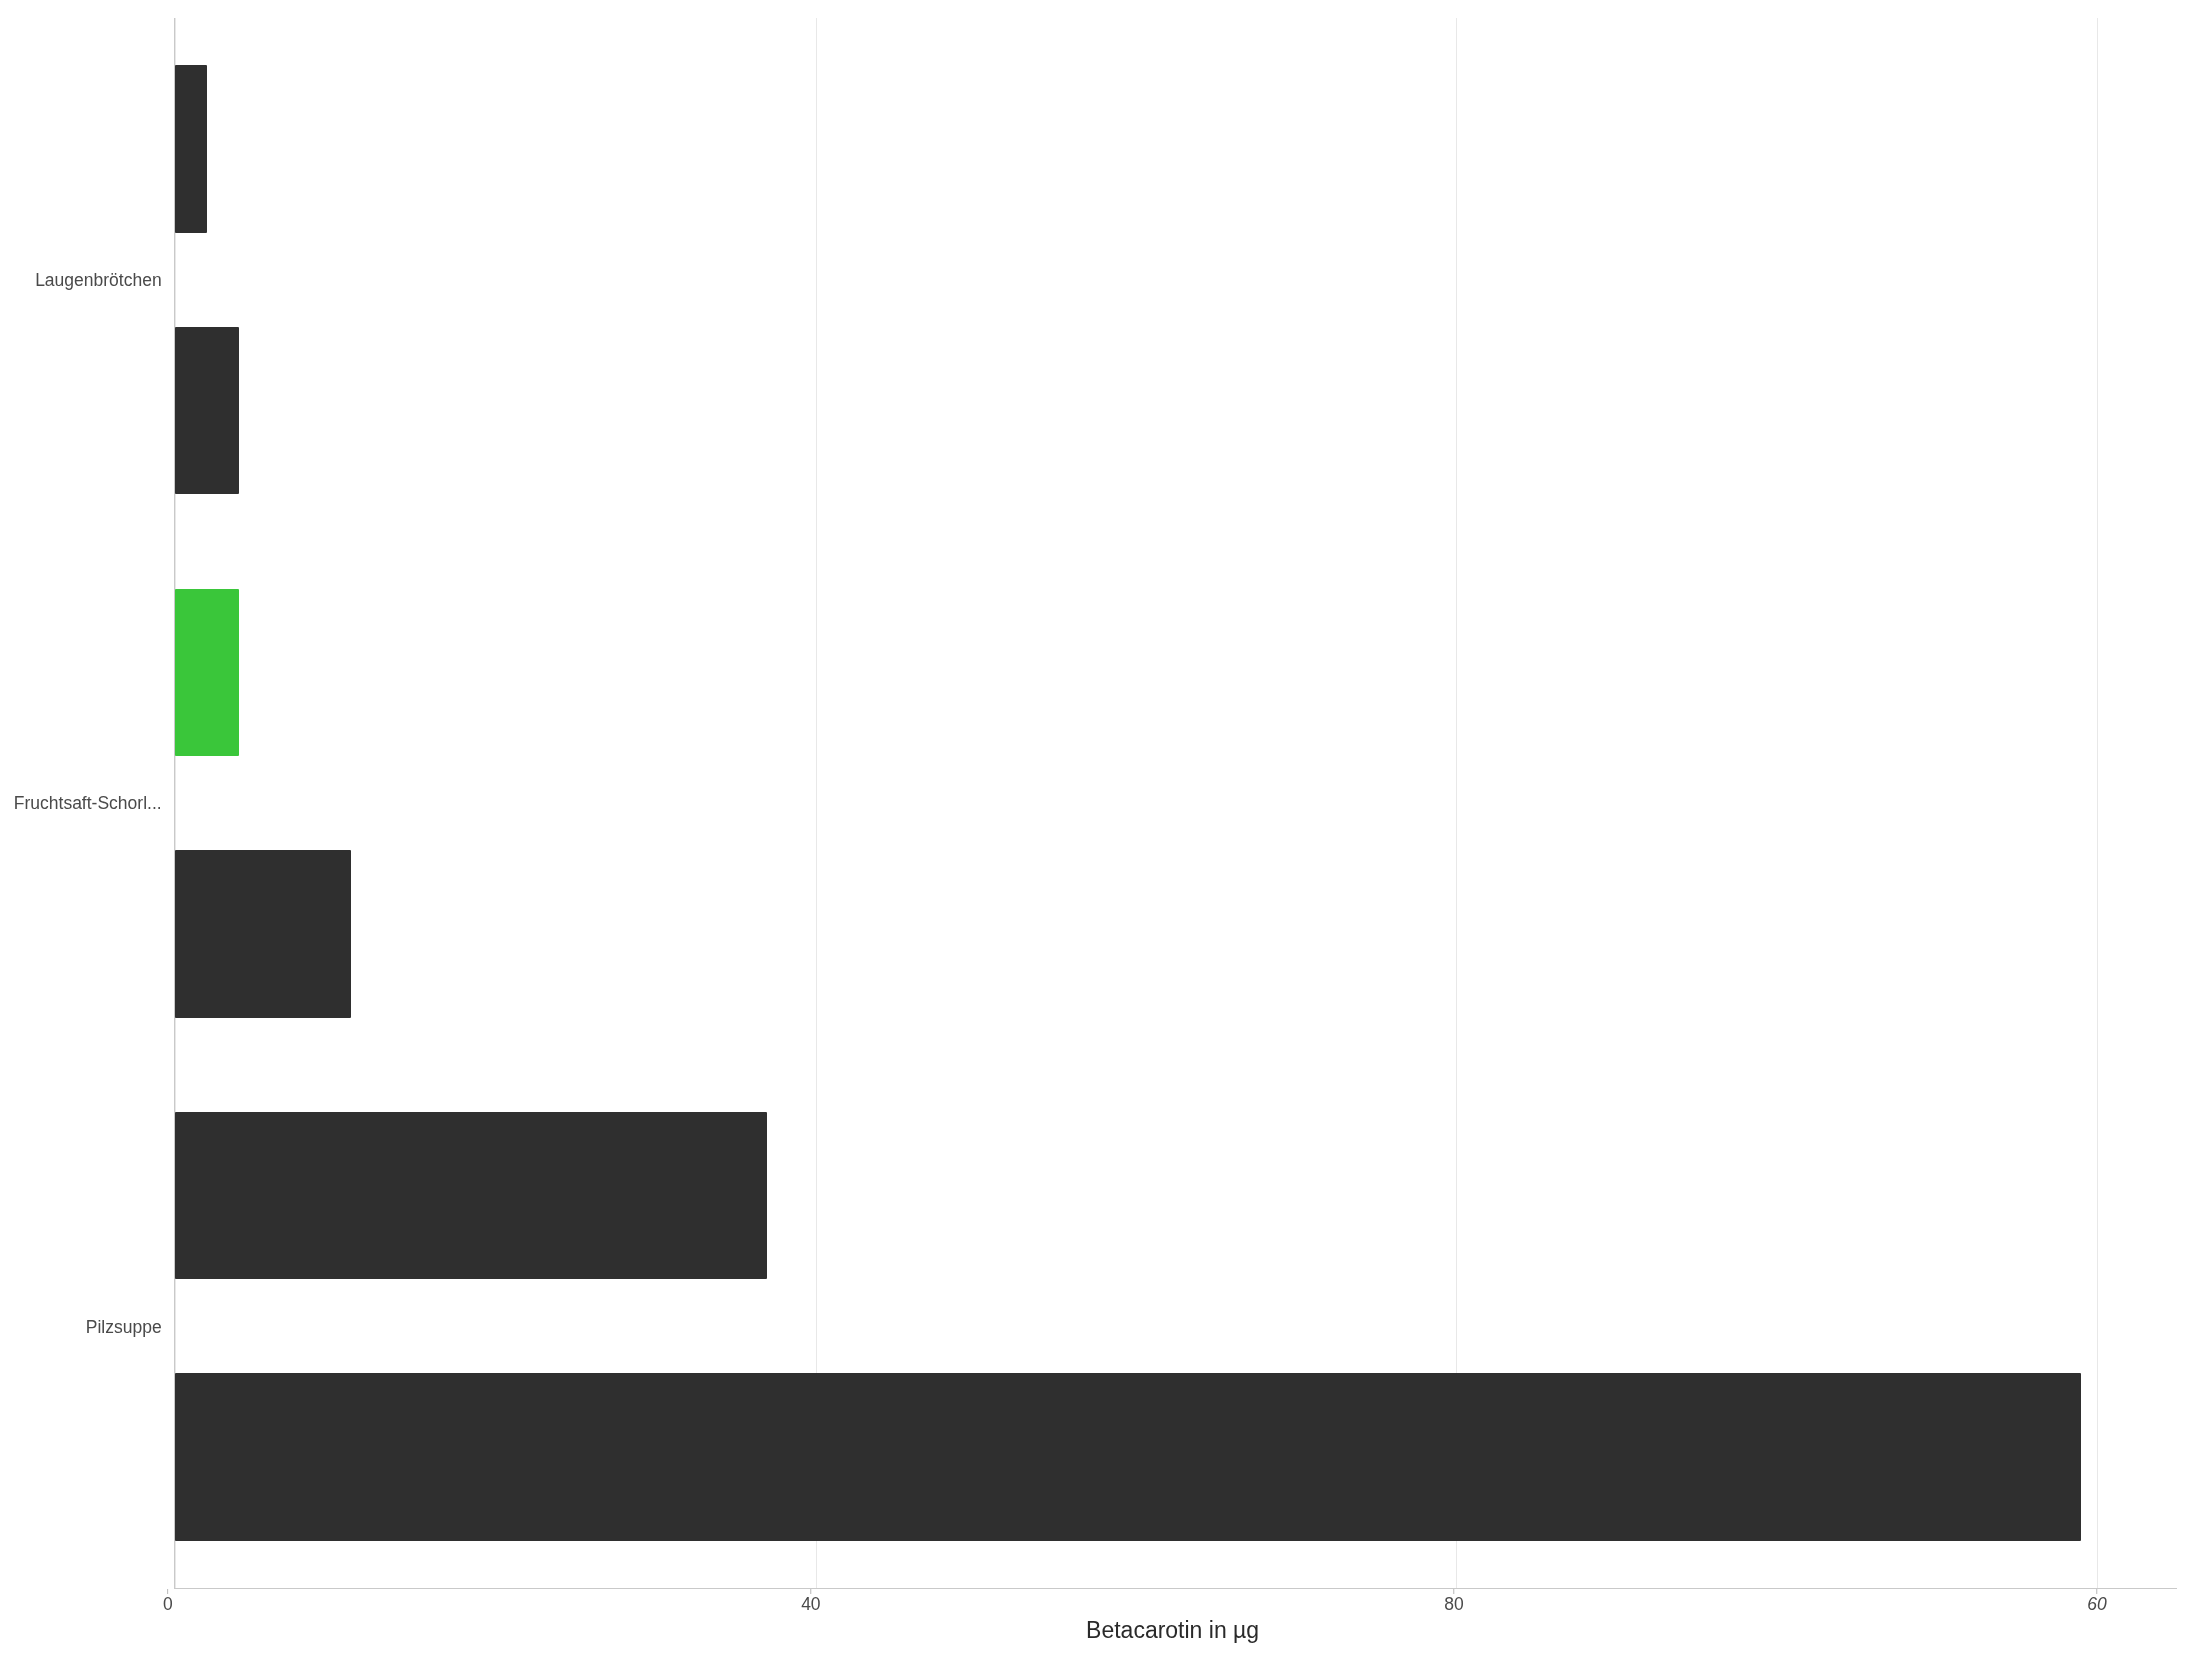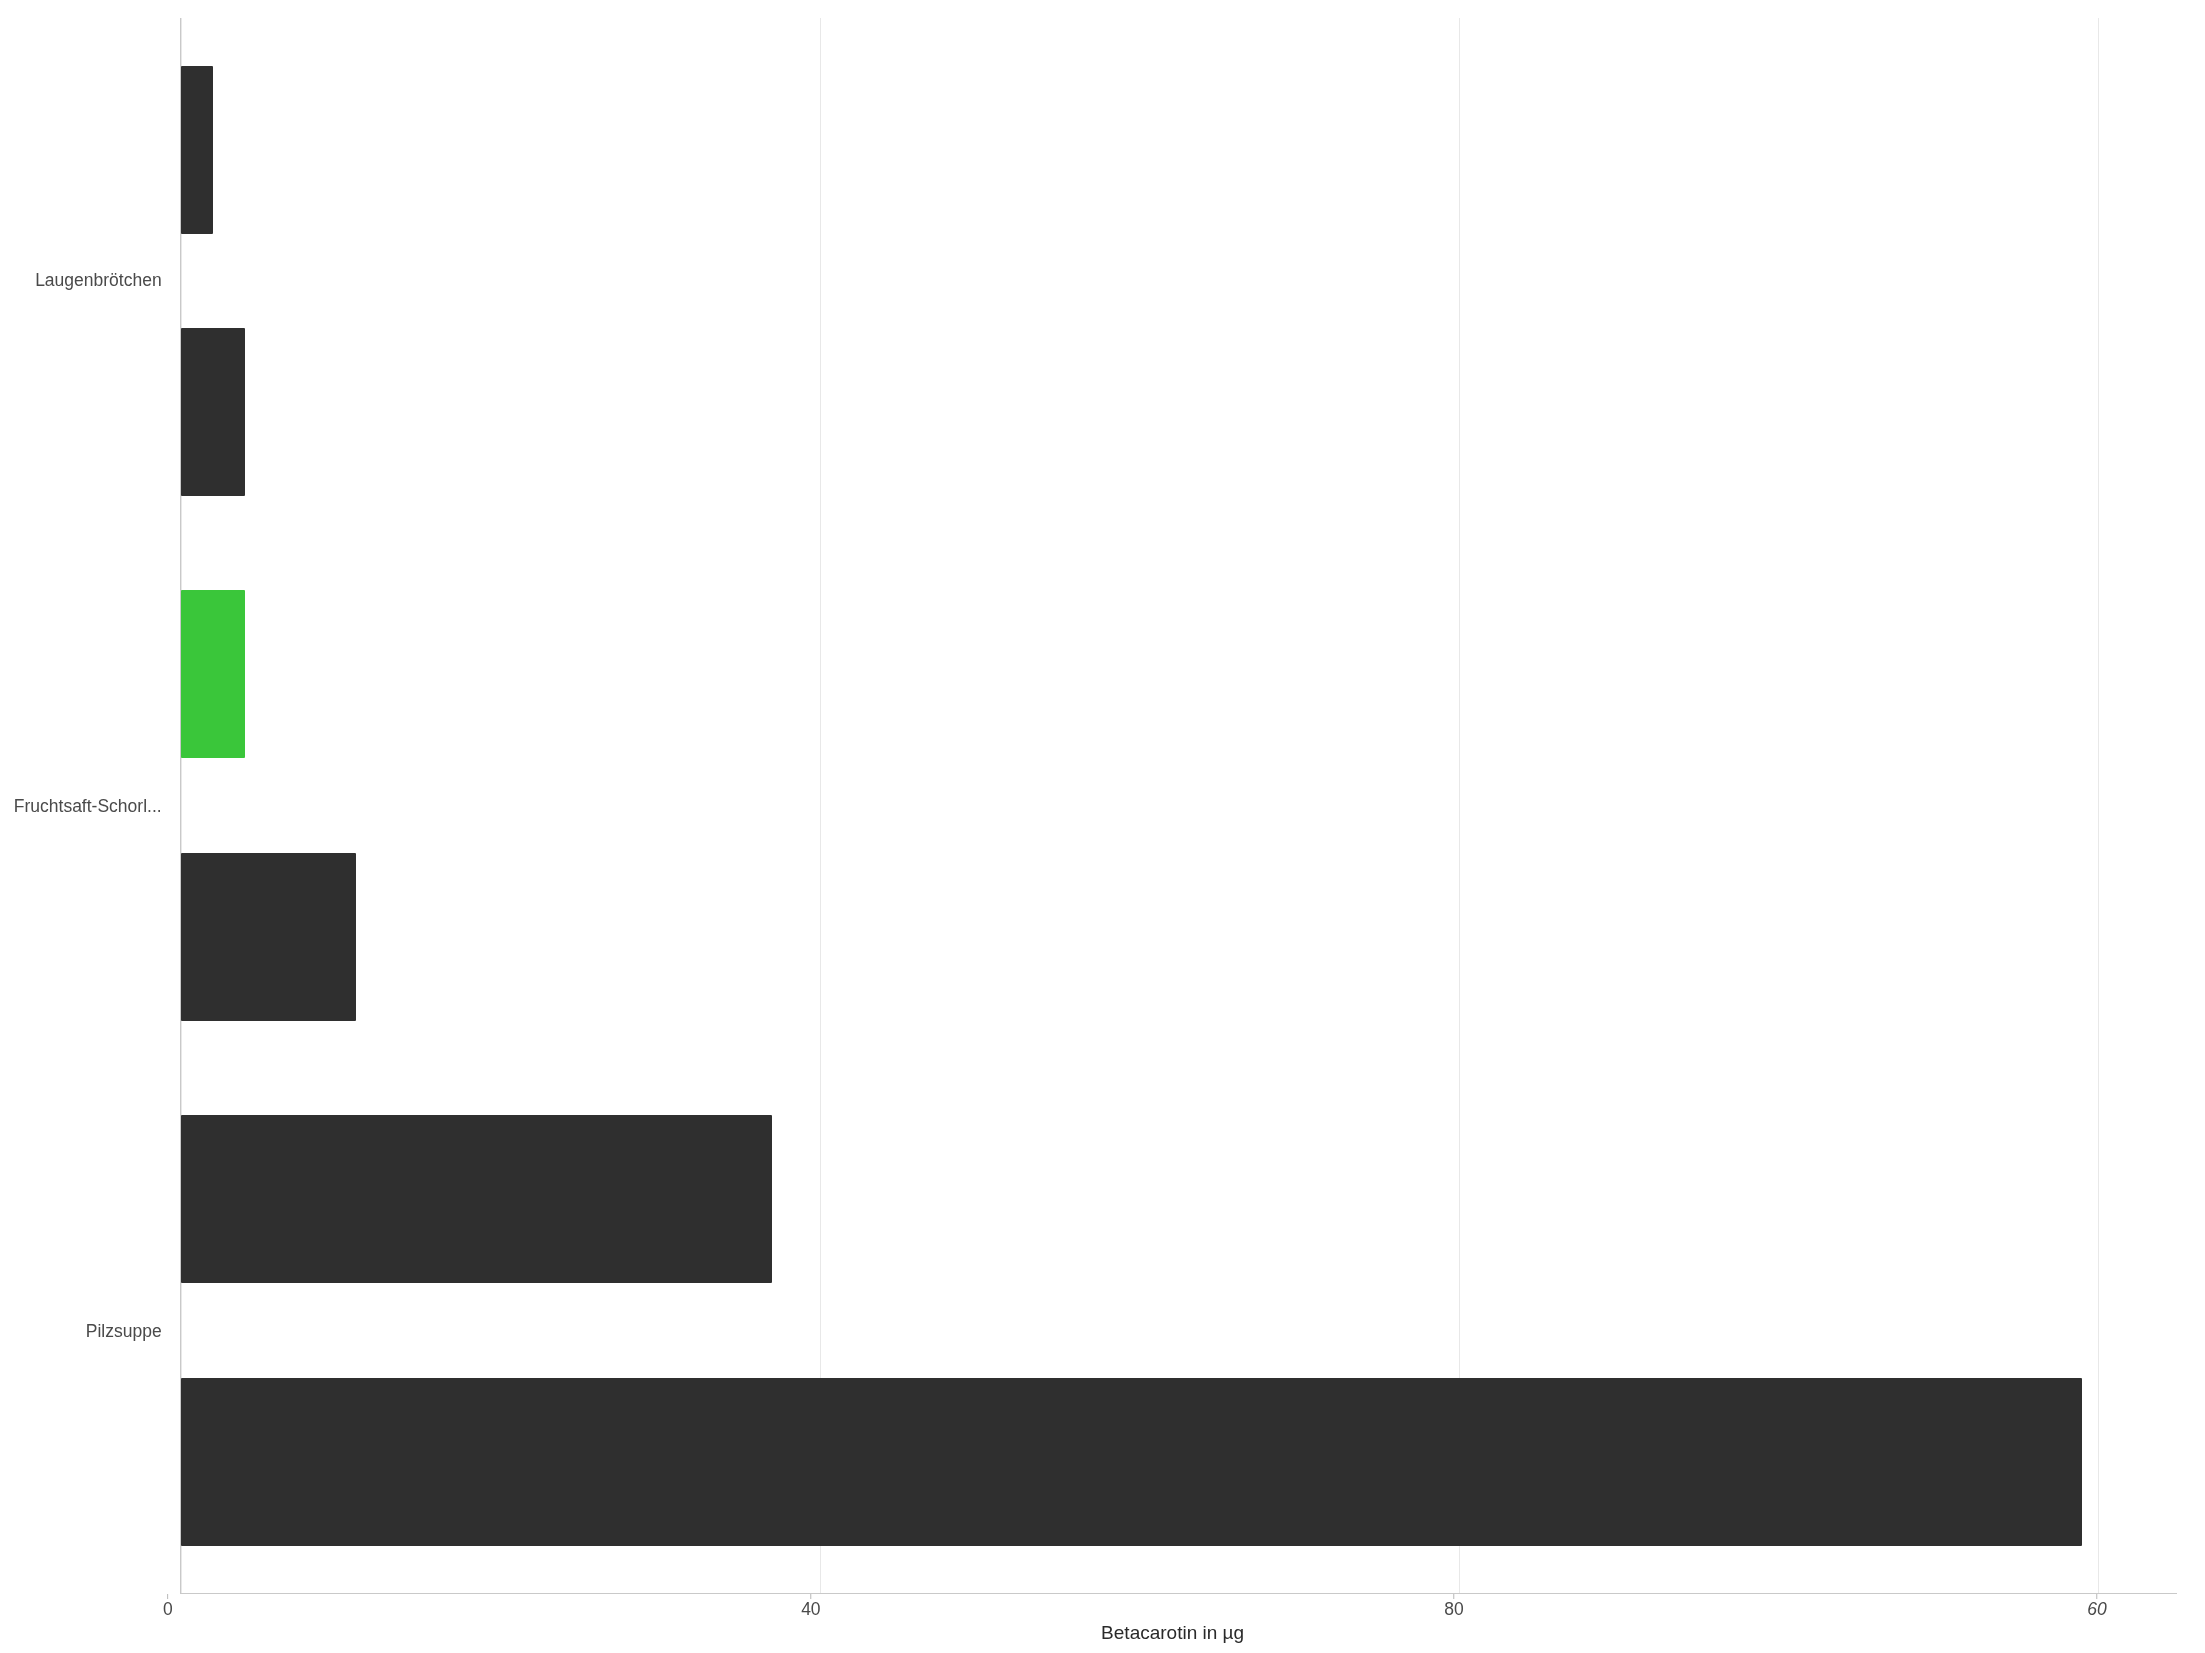--- a/index.html
+++ b/index.html
@@ -22,21 +22,21 @@
   .plot-row {
     flex: 1 1 auto;
     display: flex;
     flex-direction: row;
     min-height: 0;
   }
   .y-labels {
     flex: 0 0 auto;
     display: flex;
     flex-direction: column;
-    padding-right: 18px;
+    padding-right: 12px;
   }
   .y-label {
     flex: 1 1 0;
     display: flex;
     align-items: center;
     justify-content: flex-end;
     font-size: 17.5px;
     color: #4a4a4a;
     white-space: nowrap;
   }
@@ -104,21 +104,21 @@
     margin-top: 0.9px;
   }
   .x-title-row {
     display: flex;
     flex-direction: row;
     margin-top: 0.9px;
   }
   .x-title {
     flex: 1 1 auto;
     text-align: center;
-    font-size: 19px;
+    font-size: 23px;
     color: #2a2a2a;
   }
 </style>
 </head>
 <body>
 
 <div class="chart-wrap">
 
   <div class="plot-row">
 

